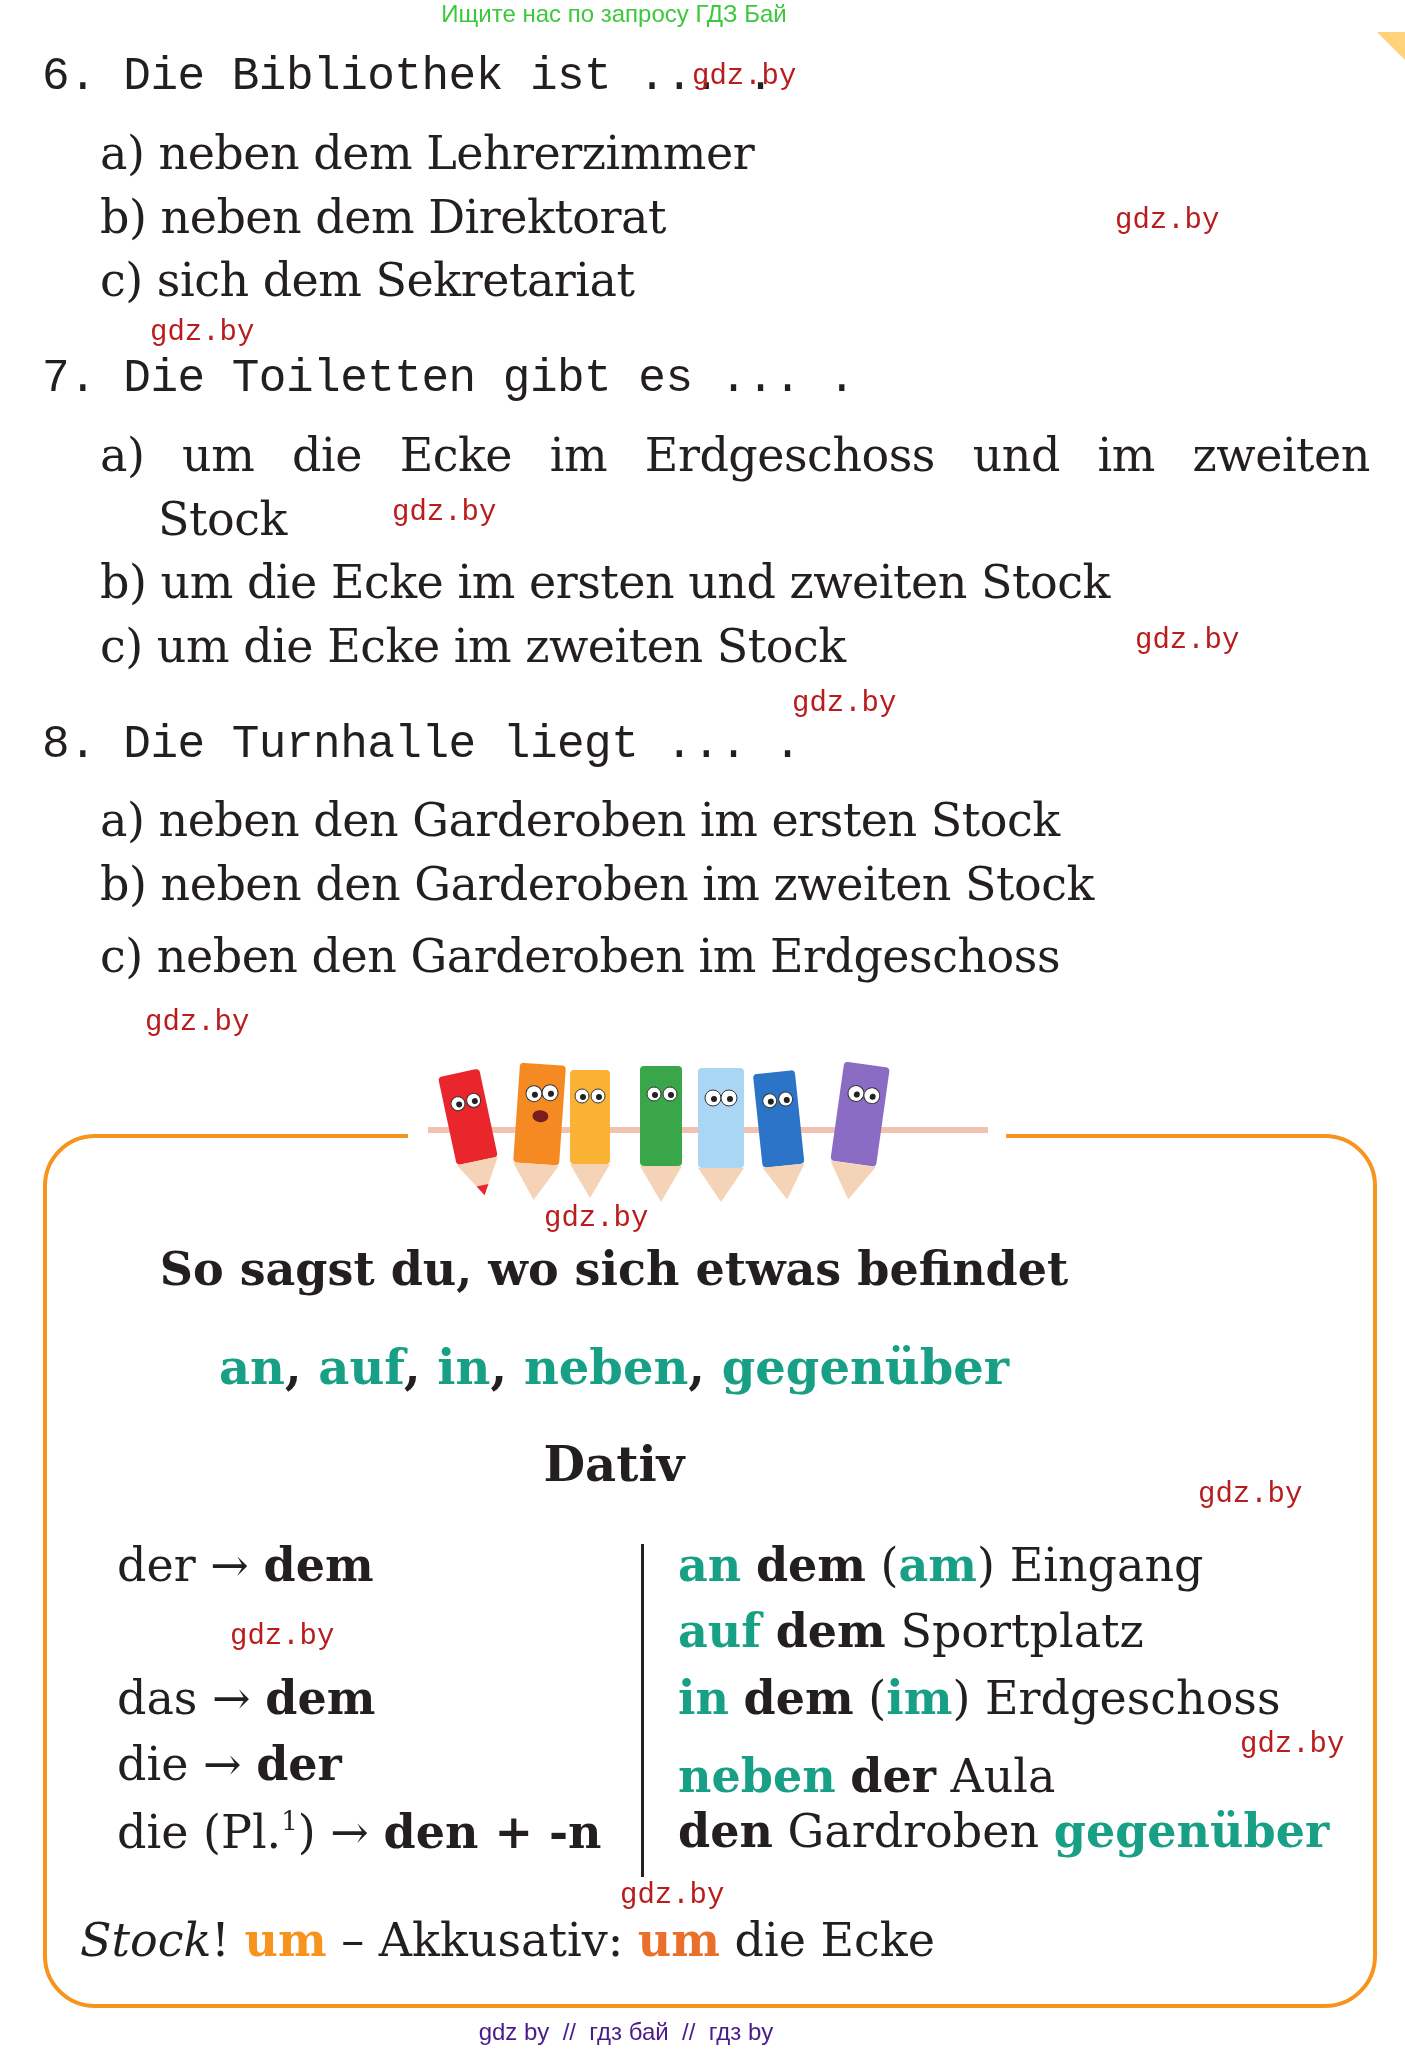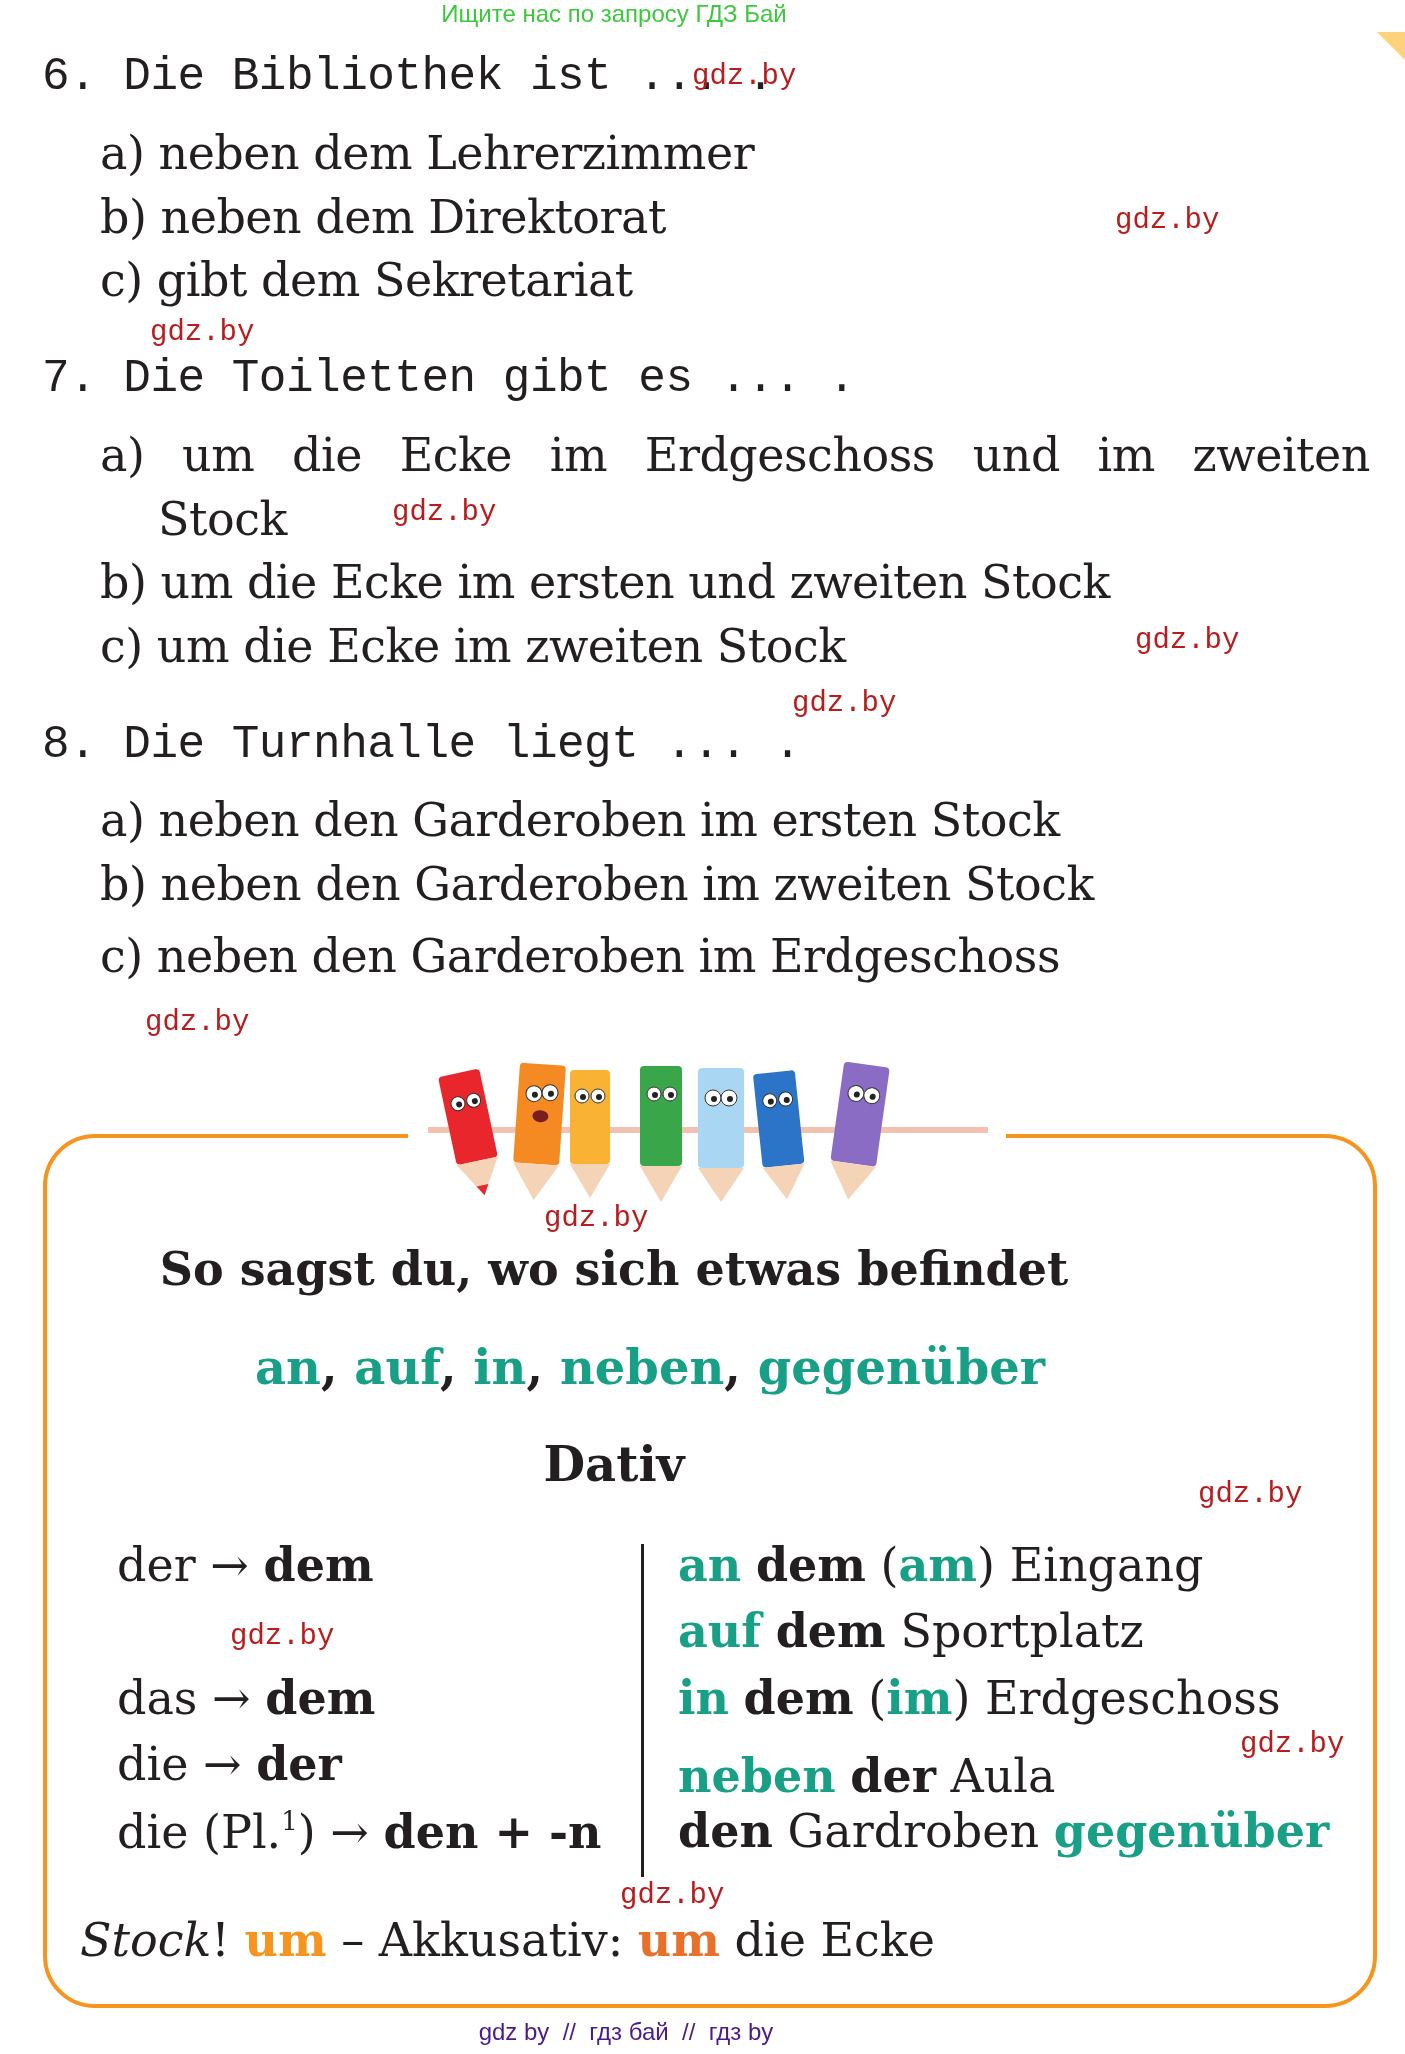--- a/index.html
+++ b/index.html
@@ -12,21 +12,21 @@
   .opt { font-family:"DejaVu Serif", serif; font-size:46px; line-height:1; letter-spacing:-0.5px; }
   .justify-row { display:flex; justify-content:space-between; width:1270px; }
   .corner { position:absolute; right:0; top:32px; width:0; height:0;
             border-top:28px solid #fdd27a; border-left:28px solid transparent; }
   .box { position:absolute; left:43px; top:1134px; width:1326px; height:866px;
          border:4px solid #f7941d; border-radius:52px; box-sizing:content-box; }
   .pencils { position:absolute; left:408px; top:1052px; width:598px; height:150px; background:#ffffff; }
   .center { text-align:center; left:0; width:1228px; }
   .title { font-size:46px; font-weight:bold; line-height:1; }
   .teal { color:#17a085; }
-  .preps { font-size:48px; font-weight:bold; line-height:1;padding-left:36px; }
+  .preps { font-size:48px; font-weight:bold; line-height:1; }
   .dativ { font-size:48px; font-weight:bold; line-height:1; }
   .row { font-size:46px; line-height:1; }
   .b { font-weight:bold; }
   .divider { position:absolute; left:641px; top:1544px; width:3px; height:333px; background:#231f20; }
   .um1 { color:#f7941d; font-weight:bold; }
   .um2 { color:#e8702a; font-weight:bold; }
   .footer { font-family:"Liberation Sans", sans-serif; font-size:24px; color:#4b1a8c; line-height:1;padding-left:12px; }
   sup { font-size:26px; vertical-align:18px; }
 </style>
 </head>
@@ -41,21 +41,21 @@
 </div>
 <div class="abs wm" style="left:692px; top:62px;">gdz.by</div>
 <div class="abs opt" style="left:100px; top:130px;">
   <span>a)</span><span> </span><span>neben dem Lehrerzimmer</span>
 </div>
 <div class="abs opt" style="left:100px; top:194px;">
   <span>b)</span><span> </span><span>neben dem Direktorat</span>
 </div>
 <div class="abs wm" style="left:1115px; top:206px;">gdz.by</div>
 <div class="abs opt" style="left:100px; top:257px;">
-  <span>c)</span><span> </span><span>gibt dem Sekretariat</span>
+  <span>c)</span><span> </span><span>sich dem Sekretariat</span>
 </div>
 <div class="abs wm" style="left:150px; top:318px;">gdz.by</div>
 
 <div class="abs q" style="left:42px; top:356px;">
   <span>7.</span>
   <span>Die Toiletten gibt es ... .</span>
 </div>
 <div class="abs opt justify-row" style="left:100px; top:432px;">
   <span>a)</span>
   <span>um</span>

